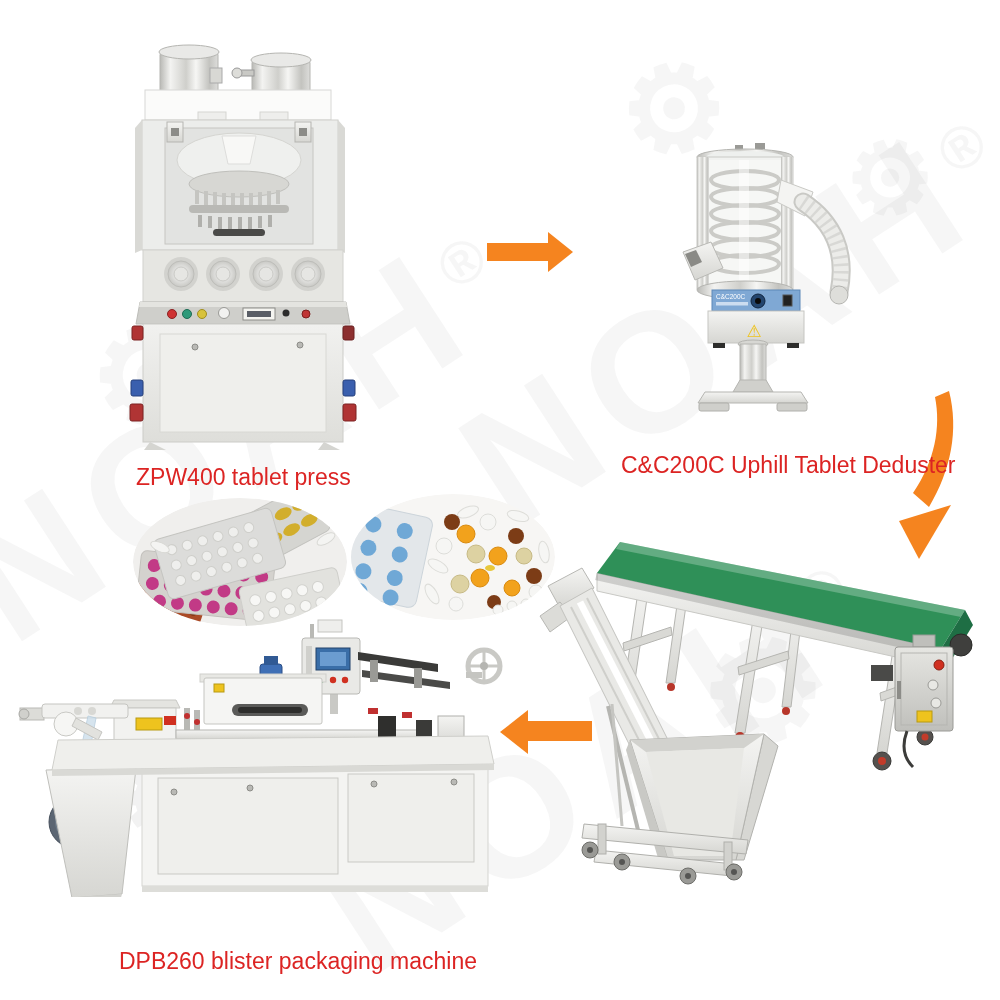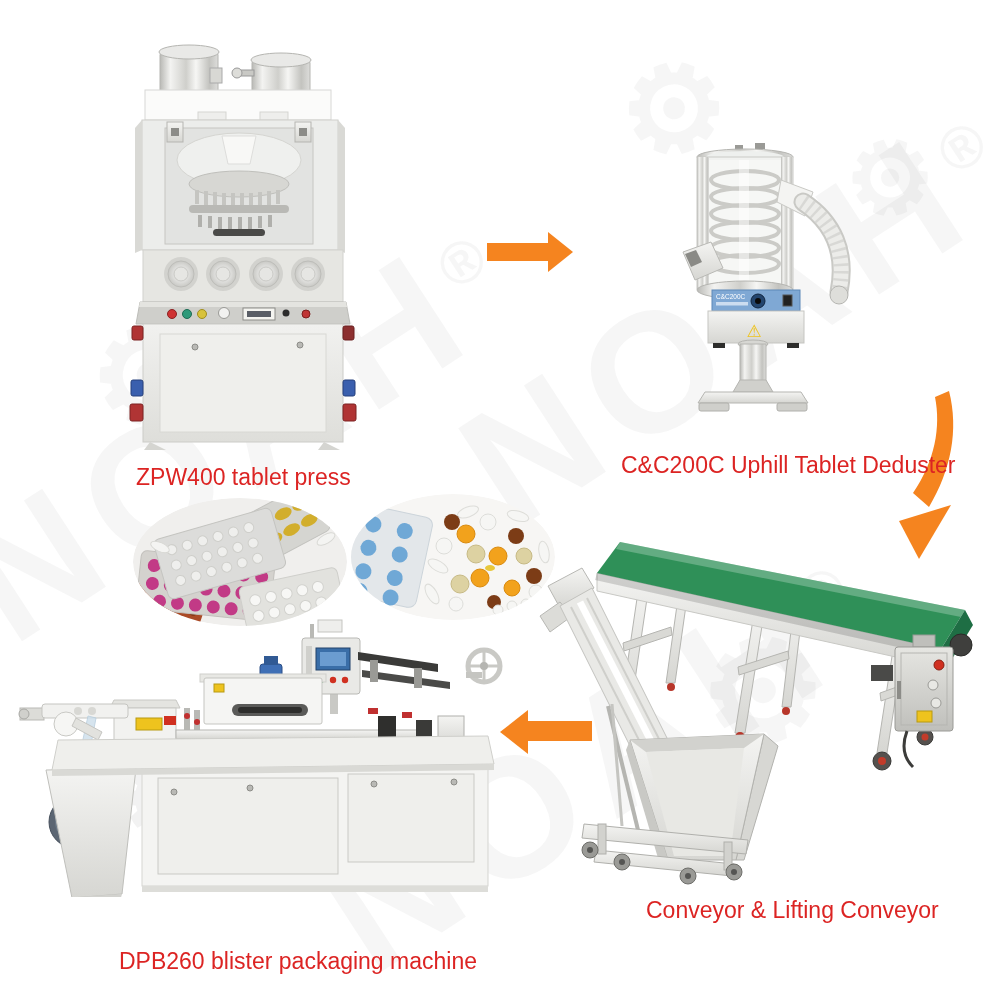--- a/index.html
+++ b/index.html
@@ -533,14 +533,13 @@
   </svg>
 
   <svg class="abs layer2" style="left:496px;top:708px;" width="100" height="48" viewBox="0 0 100 48">
     <rect x="32" y="13" width="64" height="20" fill="var(--arrow-orange)"></rect>
     <polygon points="32,2 4,24 32,46" fill="var(--arrow-orange)"></polygon>
   </svg>
 
   <div class="lbl layer2" style="left:136px;top:464px;">ZPW400 tablet press</div>
   <div class="lbl layer2" style="left:621px;top:452px;">C&amp;C200C Uphill Tablet Deduster</div>
   <div class="lbl layer2" style="left:119px;top:948px;">DPB260 blister packaging machine</div>
-  <div class="lbl layer2" style="left:646px;top:897px;">Conveyor &amp; Lifting Conveyor</div>
 </div>
 
 </body></html>

